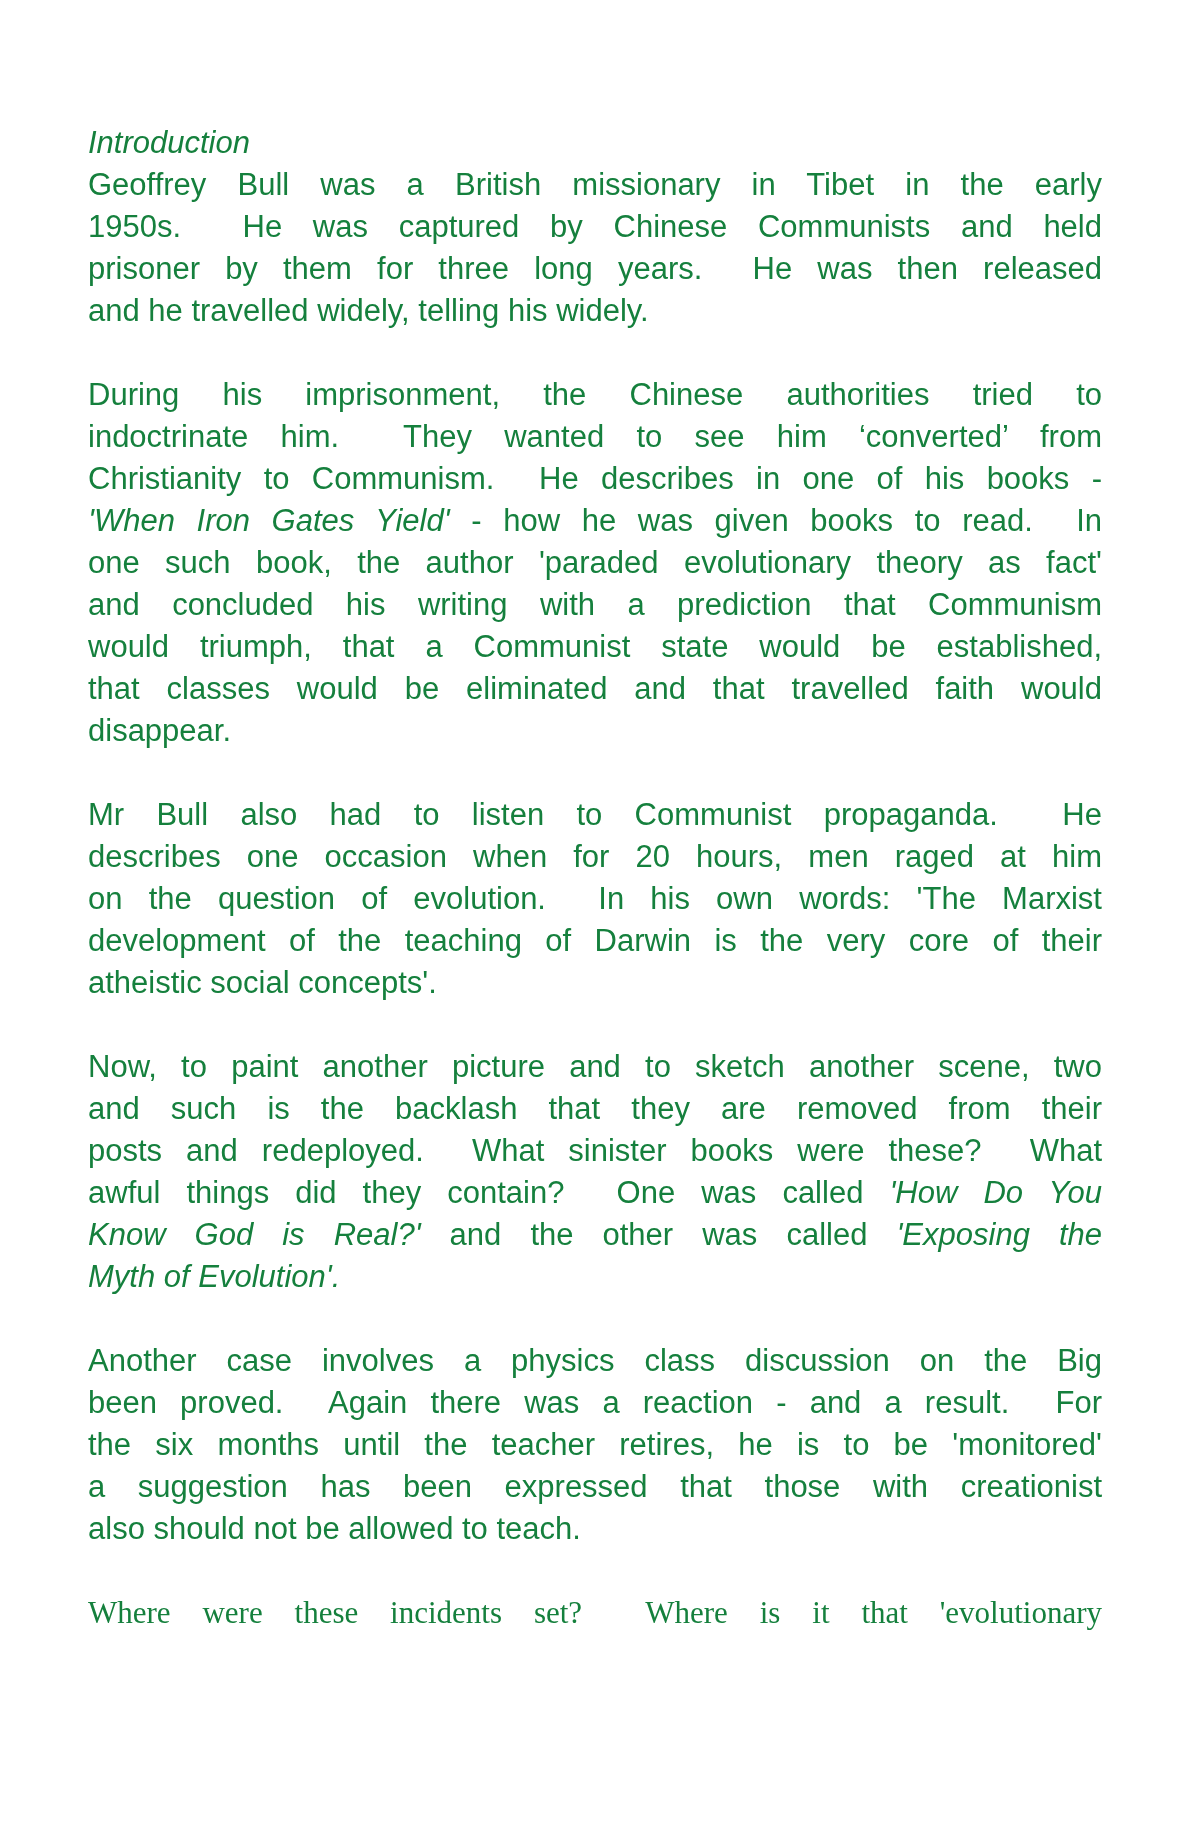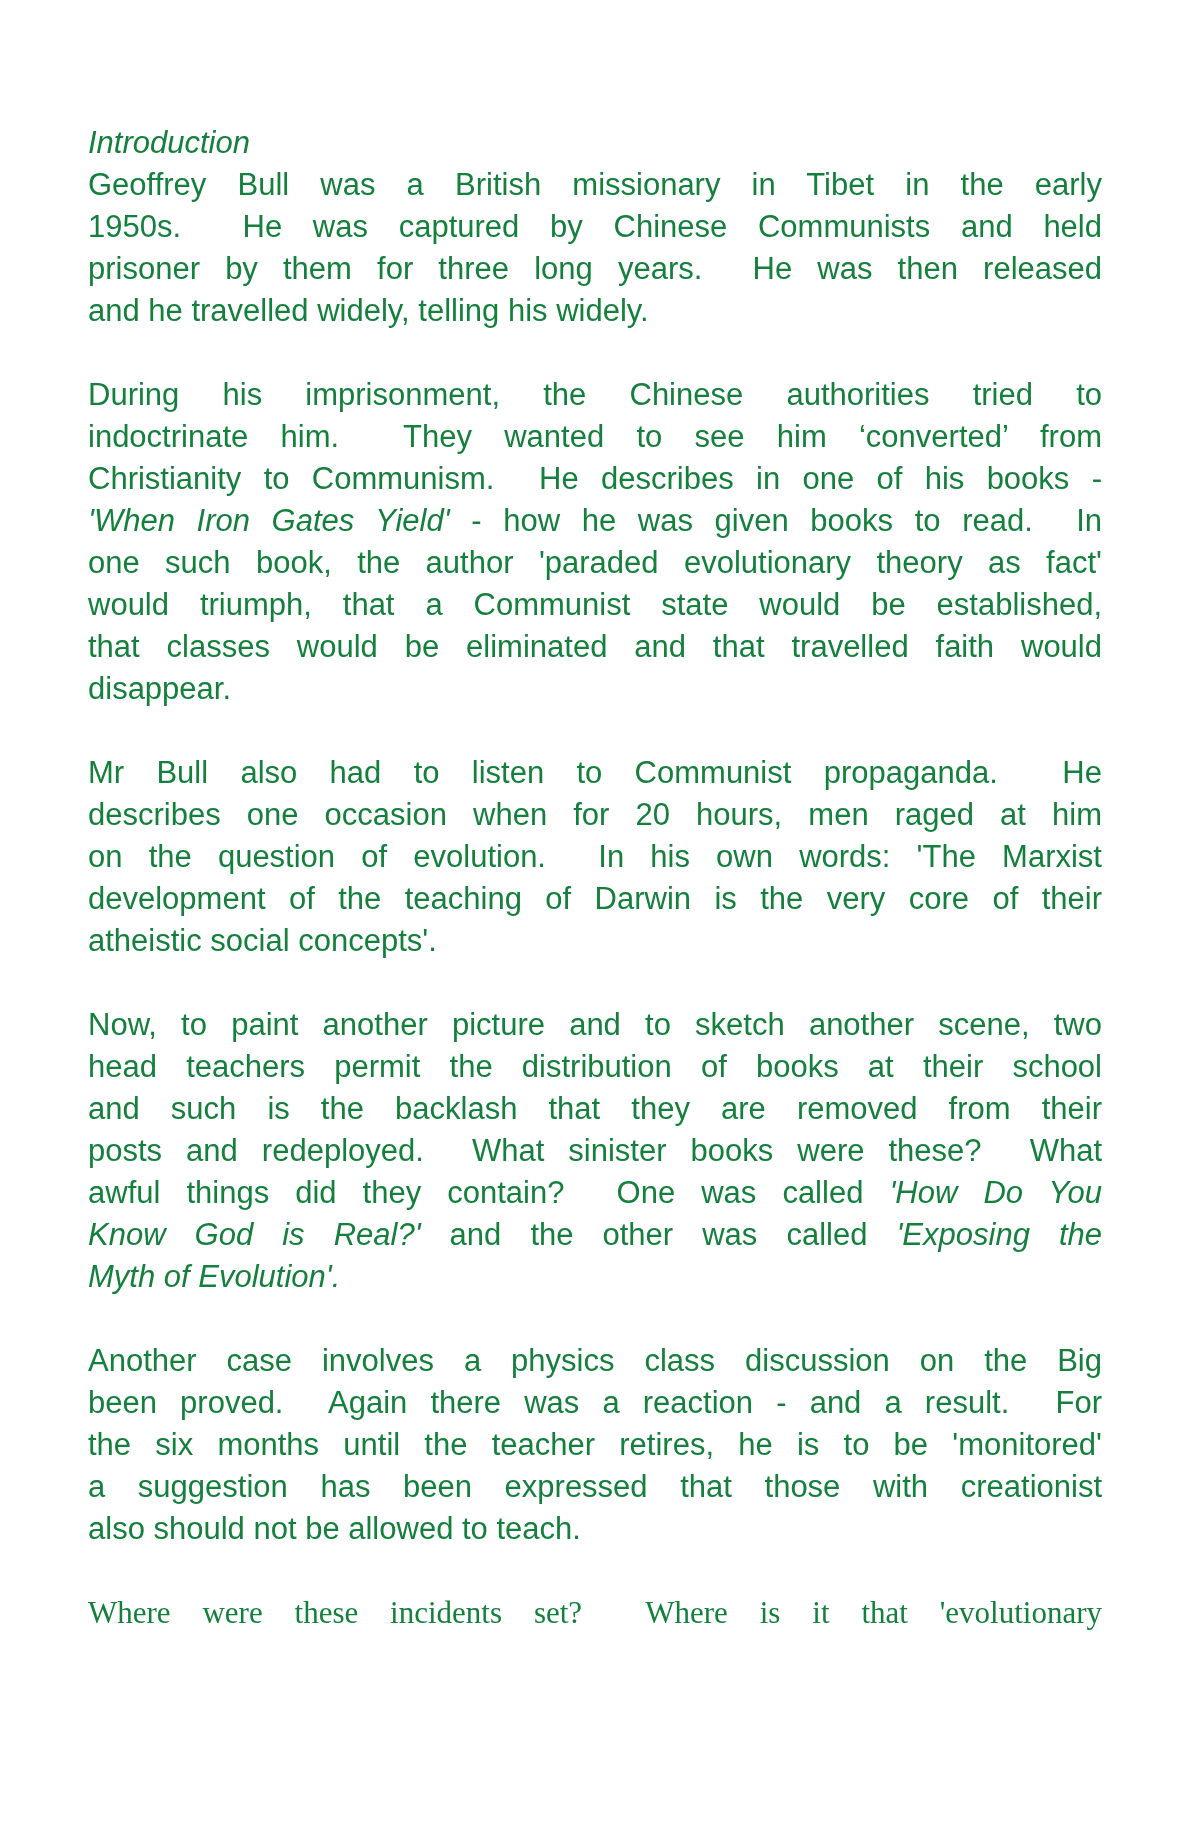--- a/index.html
+++ b/index.html
@@ -60,34 +60,34 @@
         <div class="line"><span>1950s.&nbsp; He was captured by Chinese Communists and held</span></div>
         <div class="line"><span>prisoner by them for three long years.&nbsp; He was then released</span></div>
         <div class="line noj"><span>and he travelled widely, telling his widely.</span></div>
       </div>
       <div class="para">
         <div class="line"><span>During his imprisonment, the Chinese authorities tried to</span></div>
         <div class="line"><span>indoctrinate him.&nbsp; They wanted to see him ‘converted’ from</span></div>
         <div class="line"><span>Christianity to Communism.&nbsp; He describes in one of his books -</span></div>
         <div class="line"><span class="italic">'When Iron Gates Yield'</span><span> - how he was given books to read.&nbsp; In</span></div>
         <div class="line"><span>one such book, the author 'paraded evolutionary theory as fact'</span></div>
+        <div class="line"><span>and concluded his writing with a prediction that Communism</span></div>
         <div class="line"><span>would triumph, that a Communist state would be established,</span></div>
         <div class="line"><span>that classes would be eliminated and that travelled faith would</span></div>
         <div class="line noj"><span>disappear.</span></div>
       </div>
       <div class="para">
         <div class="line"><span>Mr Bull also had to listen to Communist propaganda.&nbsp; He</span></div>
         <div class="line"><span>describes one occasion when for 20 hours, men raged at him</span></div>
         <div class="line"><span>on the question of evolution.&nbsp; In his own words: 'The Marxist</span></div>
         <div class="line"><span>development of the teaching of Darwin is the very core of their</span></div>
         <div class="line noj"><span>atheistic social concepts'.</span></div>
       </div>
       <div class="para">
         <div class="line"><span>Now, to paint another picture and to sketch another scene, two</span></div>
-        <div class="line"><span>head teachers permit the distribution of books at their school</span></div>
         <div class="line"><span>and such is the backlash that they are removed from their</span></div>
         <div class="line"><span>posts and redeployed.&nbsp; What sinister books were these?&nbsp; What</span></div>
         <div class="line"><span>awful things did they contain?&nbsp; One was called </span><span class="italic">'How Do You</span></div>
         <div class="line"><span class="italic">Know God is Real?'</span><span> and the other was called </span><span class="italic">'Exposing the</span></div>
         <div class="line noj"><span class="italic">Myth of Evolution'.</span></div>
       </div>
       <div class="para">
         <div class="line"><span>Another case involves a physics class discussion on the Big</span></div>
         <div class="line"><span>been proved.&nbsp; Again there was a reaction - and a result.&nbsp; For</span></div>
         <div class="line"><span>the six months until the teacher retires, he is to be 'monitored'</span></div>

